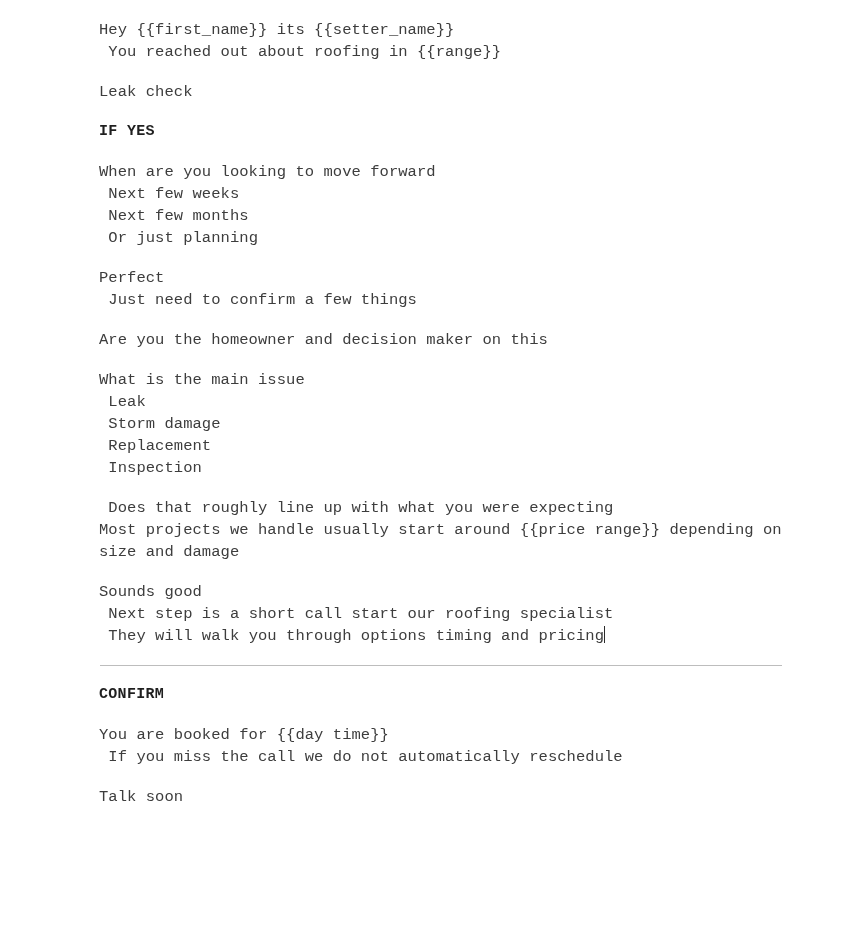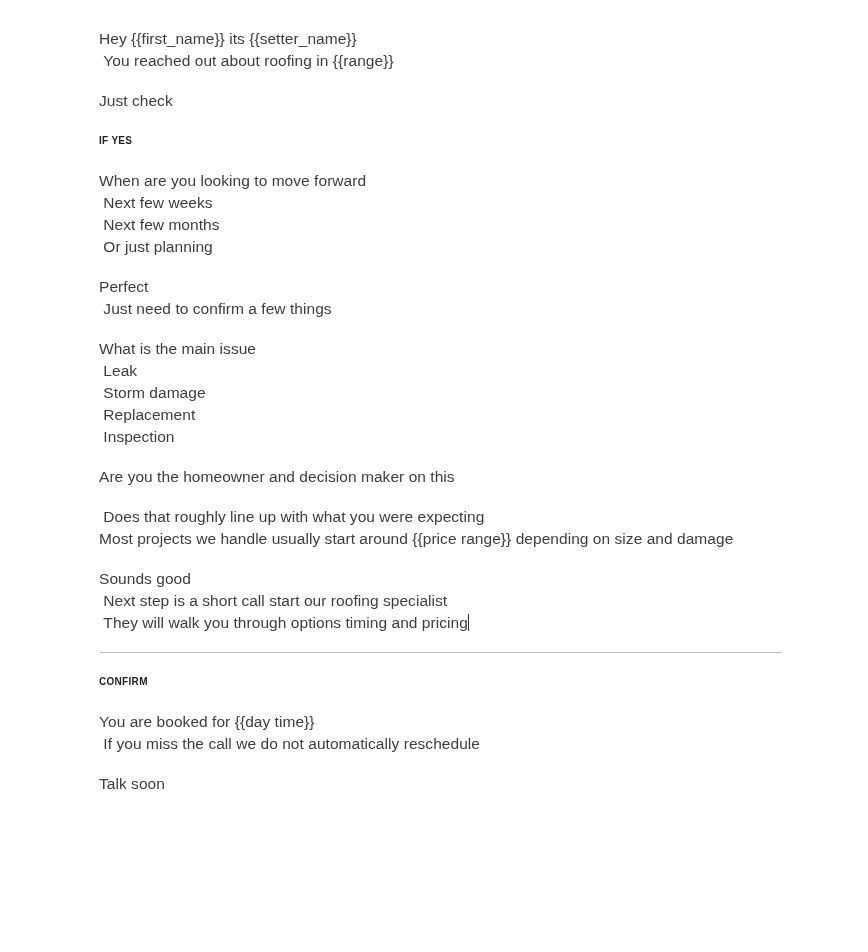--- a/index.html
+++ b/index.html
@@ -14,38 +14,39 @@
     font-family: "Liberation Sans", sans-serif;
     color: #3d3d3d;
     -webkit-font-smoothing: antialiased;
   }
 
   #doc {
     position: relative;
     width: 868px;
     height: 818px;
     box-sizing: border-box;
-    padding: 28px 86px 0 99px;
+    padding: 19px 86px 0 99px;
     overflow: hidden;
+    font-family: Liberation Mono, monospace;
   }
 
   .block {
     margin: 0 0 18px 0;
   }
 
   .line {
     font-size: 15.5px;
     line-height: 22px;
     color: #3d3d3d;
     white-space: pre-wrap;
     letter-spacing: 0.05px;
   }
 
   .heading {
-    font-size: 10px;
+    font-size: 15px;
     line-height: 22px;
     font-weight: bold;
     color: #1f1f1f;
     letter-spacing: 0.3px;
     margin: 0 0 18px 0;
   }
 
   hr.rule {
     border: 0;
     border-top: 1px solid #bdbdbd;
@@ -65,42 +66,42 @@
 </style>
 </head>
 <body>
 
 <div id="doc">
     <div class="block">
       <div class="line">Hey {{first_name}} its {{setter_name}}</div>
       <div class="line"> You reached out about roofing in {{range}}</div>
     </div>
     <div class="block">
-      <div class="line">Just check</div>
+      <div class="line">Leak check</div>
     </div>
     <div class="heading">IF YES</div>
     <div class="block">
       <div class="line">When are you looking to move forward</div>
       <div class="line"> Next few weeks</div>
       <div class="line"> Next few months</div>
       <div class="line"> Or just planning</div>
     </div>
     <div class="block">
       <div class="line">Perfect</div>
       <div class="line"> Just need to confirm a few things</div>
     </div>
     <div class="block">
+      <div class="line">Are you the homeowner and decision maker on this</div>
+    </div>
+    <div class="block">
       <div class="line">What is the main issue</div>
       <div class="line"> Leak</div>
       <div class="line"> Storm damage</div>
       <div class="line"> Replacement</div>
       <div class="line"> Inspection</div>
-    </div>
-    <div class="block">
-      <div class="line">Are you the homeowner and decision maker on this</div>
     </div>
     <div class="block">
       <div class="line"> Does that roughly line up with what you were expecting</div>
       <div class="line">Most projects we handle usually start around {{price range}} depending on size and damage</div>
     </div>
     <div class="block">
       <div class="line">Sounds good</div>
       <div class="line"> Next step is a short call start our roofing specialist</div>
       <div class="line"> They will walk you through options timing and pricing<span class="caret"></span></div>
     </div>

